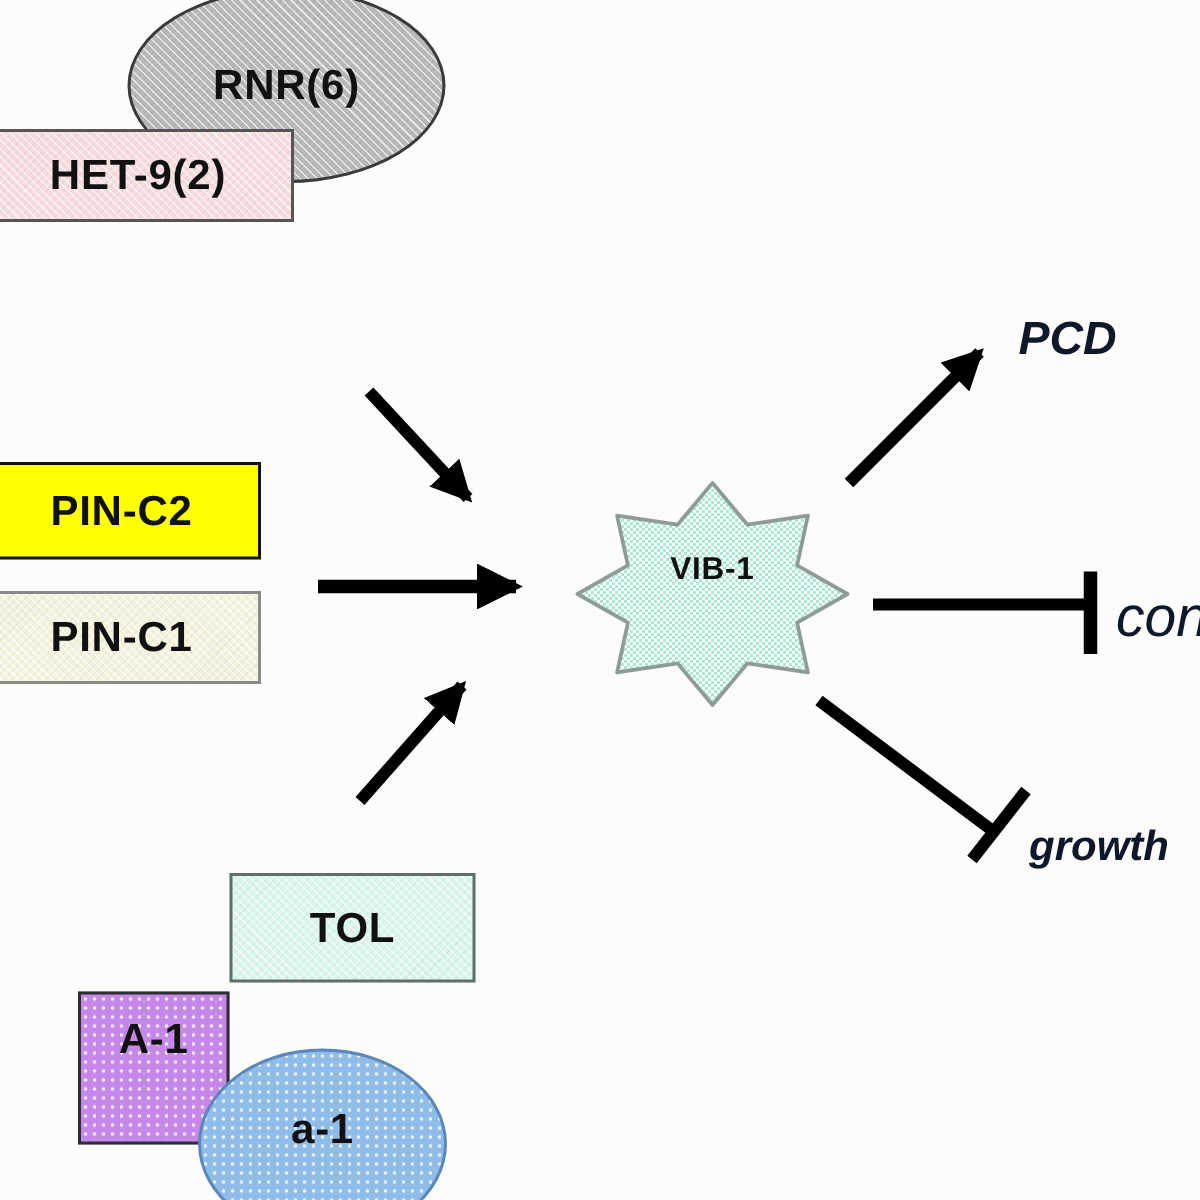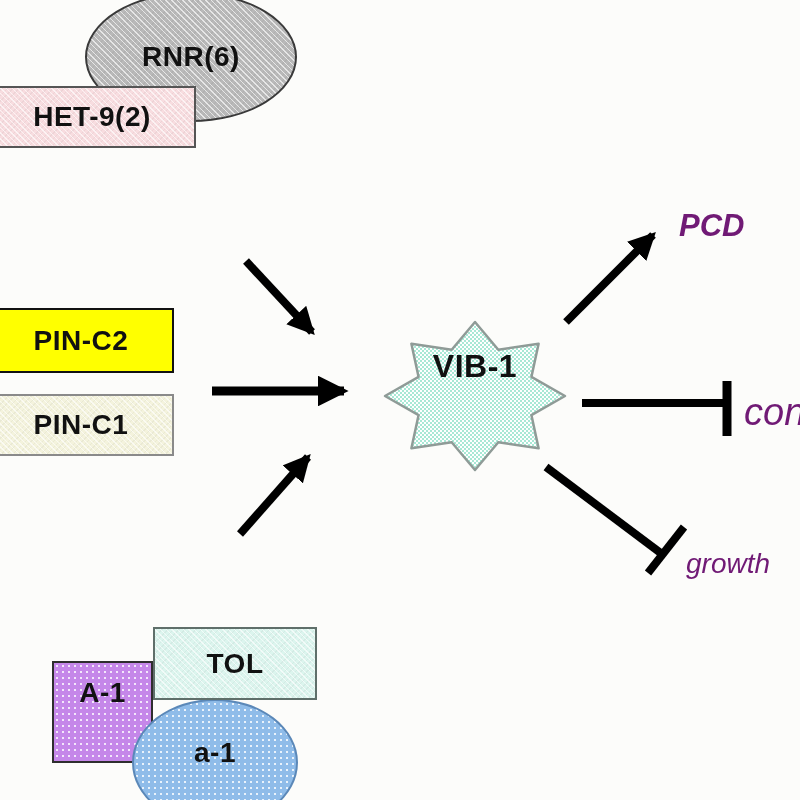--- a/index.html
+++ b/index.html
@@ -31,27 +31,27 @@
   }
   
   #rnr1{left:85px;top:-8px;width:212px;height:130px;background-color:#b9b9b9;border:2px solid #3a3a3a;z-index:1;}
   #rnr2{left:225px;top:63px;width:202px;height:106px;background-color:#f3f3f3;border:2px solid #6a6a6a;z-index:2;}
   #het62{left:-12px;top:86px;width:208px;height:62px;background-color:#f8dde0;border:2px solid #555;z-index:3;}
   #het61{left:125px;top:145px;width:205px;height:62px;background-color:#f15a55;border:2px solid #1a1a1a;z-index:4;}
   #pinc2{left:-12px;top:308px;width:186px;height:65px;background-color:#ffff00;border:2px solid #111;}
   #pinc1{left:-12px;top:394px;width:186px;height:62px;background-color:#f4f3dd;border:2px solid #8a8a8a;}
   #a1cap{left:52px;top:613px;width:101px;height:102px;background-color:#c587e9;border:2px solid #2e2e2e;z-index:1;align-items:flex-start;padding-top:14px;}
   #a1low{left:132px;top:651px;width:166px;height:127px;background-color:#8fbce9;border:2px solid #5b88b8;z-index:2;padding-bottom:20px;}
-  #tol{left:153px;top:582px;width:164px;height:73px;background-color:#dcf5ee;border:2px solid #5f6f6a;z-index:3;margin-top:45px;}
-  #vib1-label{left:425px;top:356px;width:100px;height:20px;font-size:32px;z-index:6;background:transparent;}
+  #tol{left:153px;top:582px;width:164px;height:73px;background-color:#dcf5ee;border:2px solid #5f6f6a;z-index:3;}
+  #vib1-label{left:425px;top:356px;width:100px;height:48px;font-size:21px;z-index:6;background:transparent;}
   
-  .out-label{position:absolute;color:#701a75;font-style:italic;white-space:nowrap;}
+  .out-label{position:absolute;color:#0f172a;font-style:italic;white-space:nowrap;}
   #pcd{left:679px;top:208px;font-size:31px;font-weight:bold;}
   #con{left:744px;top:391px;font-size:38px;font-weight:normal;}
-  #growth{left:686px;top:548px;font-size:28px;font-weight:normal;}
+  #growth{left:686px;top:548px;font-size:28px;font-weight:bold;}
   svg.arrows{position:absolute;inset:0;z-index:5;pointer-events:none;}
   svg.starlayer{position:absolute;inset:0;z-index:5;}
 </style>
 </head>
 <body>
 
 <div class="stage">
 
   <div class="node ellipse crosshatch" id="rnr1">
     <span>RNR(6)</span>

